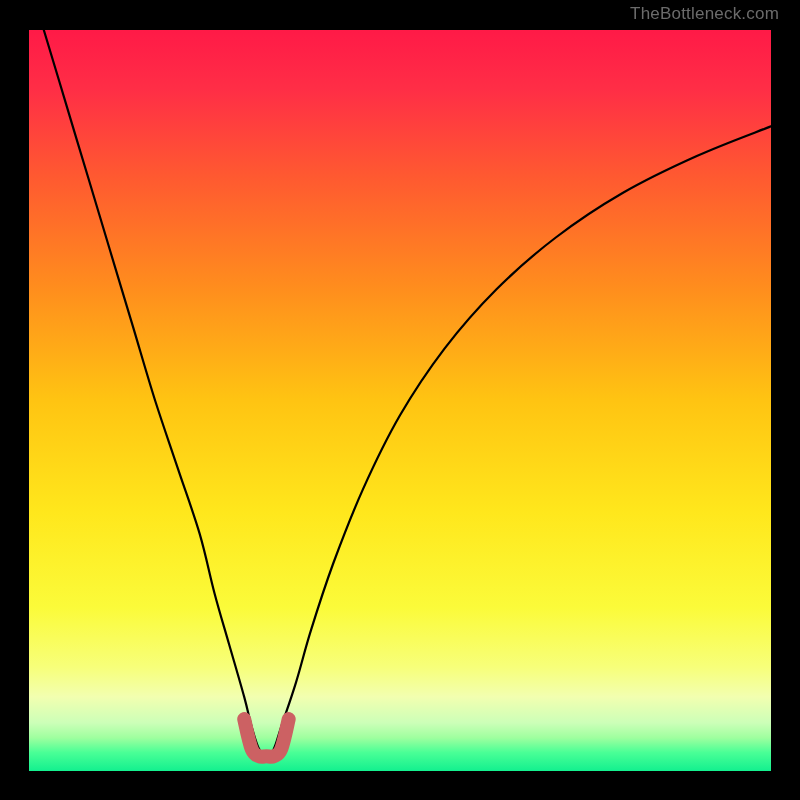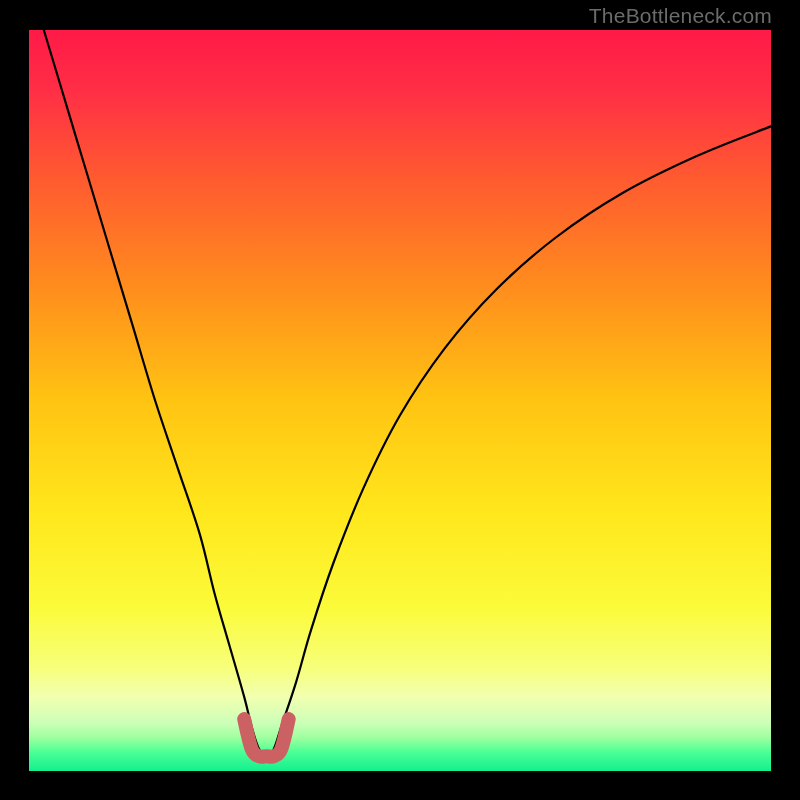--- a/index.html
+++ b/index.html
@@ -29,23 +29,23 @@
   .gradient-bg {
     position: absolute;
     left: 0;
     top: 0;
     width: 100%;
     height: 100%;
   }
   .watermark {
     position: absolute;
     top: 4px;
-    right: 28px;
+    right: 21px;
     font-family: Arial, Helvetica, sans-serif;
-    font-size: 21px;
+    font-size: 17px;
     color: #6b6b6b;
     letter-spacing: 0.2px;
   }
   svg.curve-layer {
     position: absolute;
     left: 0;
     top: 0;
     width: 100%;
     height: 100%;
   }

